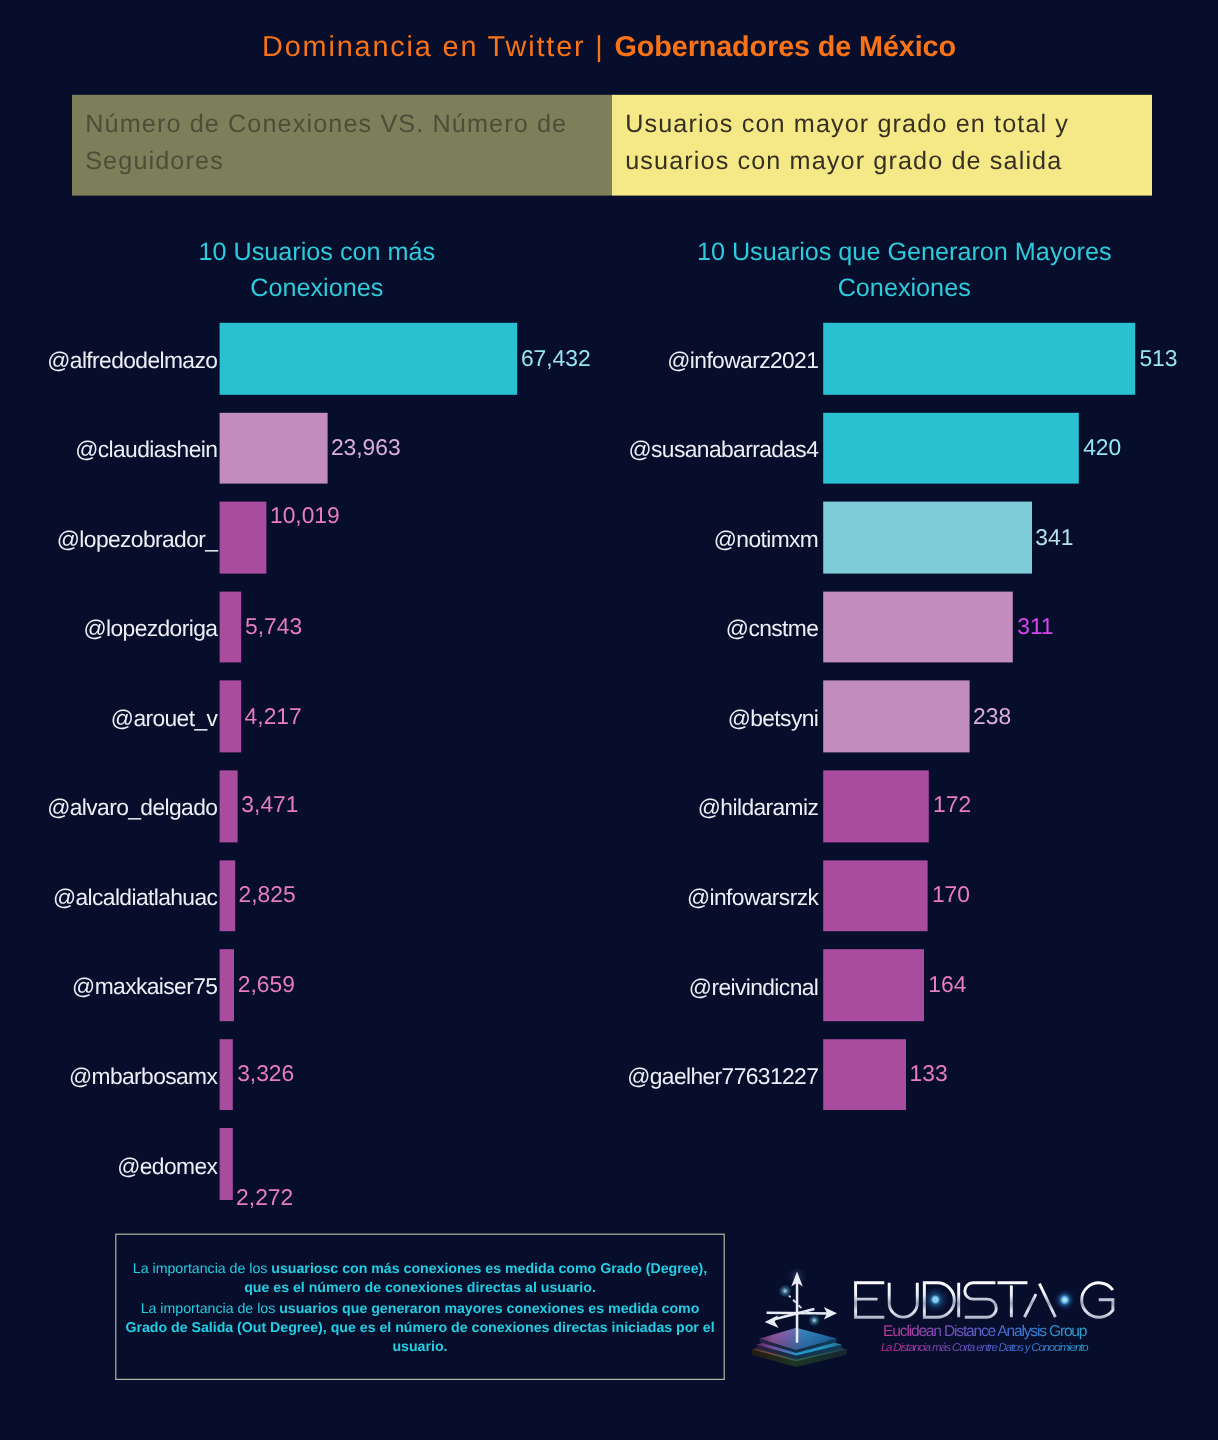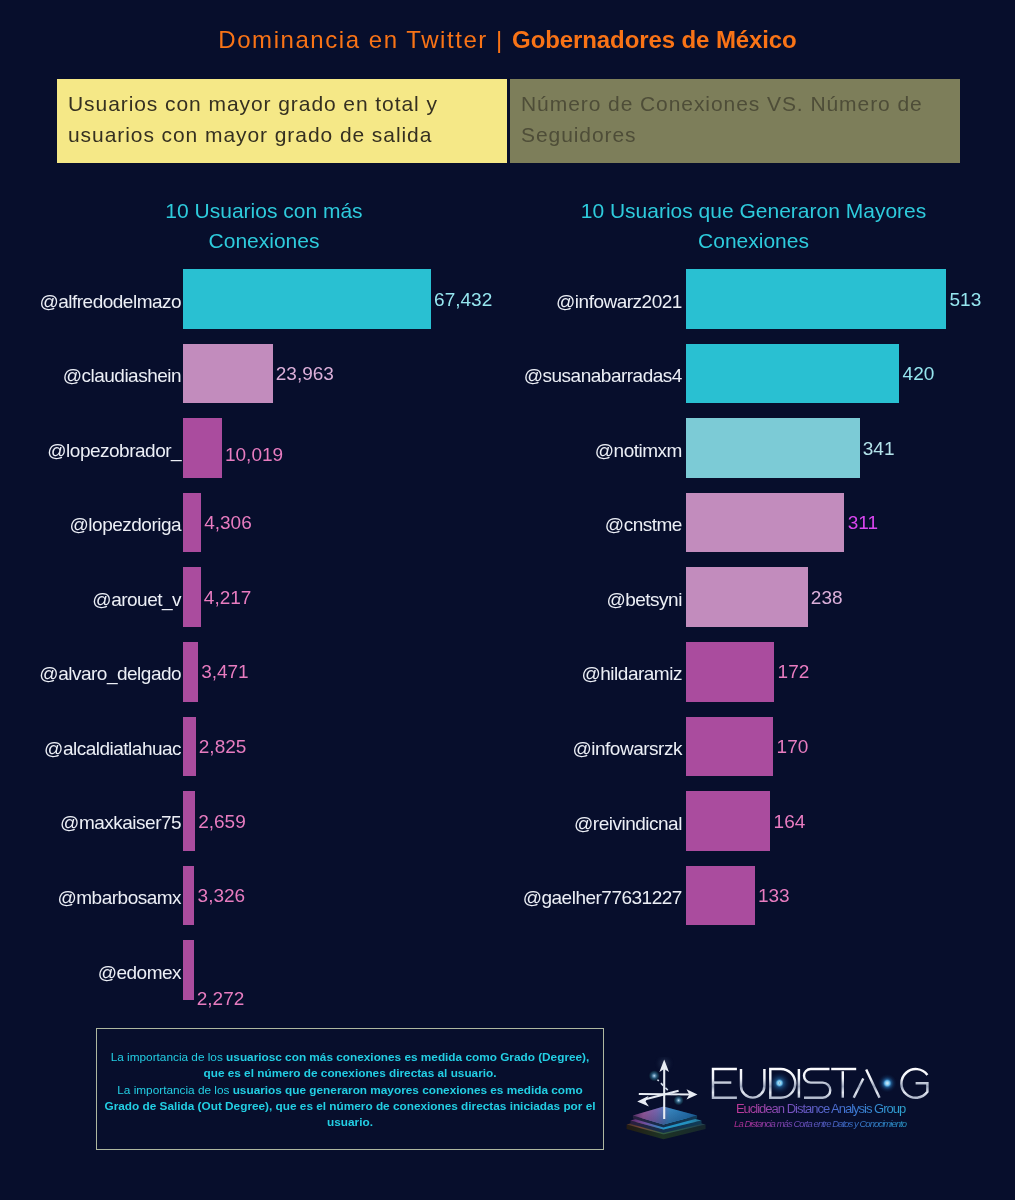--- a/index.html
+++ b/index.html
@@ -59,46 +59,46 @@
 </head>
 <body>
 
 <div class="page">
 
   <div class="title">
     <span class="t-light">Dominancia en Twitter | </span><span class="t-bold">Gobernadores de México</span>
   </div>
 
   <div class="tabs">
+    <div class="tab tab-inactive">Número de Conexiones VS. Número de Seguidores</div>
     <div class="tab tab-active">Usuarios con mayor grado en total y usuarios con mayor grado de salida</div>
-    <div class="tab tab-inactive">Número de Conexiones VS. Número de Seguidores</div>
   </div>
 
   <div class="chart chart-left">
     <div class="chart-title">10 Usuarios con más Conexiones</div>
     <div class="rows">
         <div class="row">
           <div class="cat" style="width: 181.1px; top: 22.5px;">@alfredodelmazo</div>
           <div class="bar" style="left: 183.4px; width: 247.5px; background: rgb(41, 192, 210);"></div>
           <div class="val" style="left: 434.1px; top: 20.5px; color: rgb(150, 230, 239);">67,432</div>
         </div>
         <div class="row">
           <div class="cat" style="width: 181.1px; top: 22.5px;">@claudiashein</div>
           <div class="bar" style="left: 183.4px; width: 89.1777px; background: rgb(194, 140, 189);"></div>
           <div class="val" style="left: 275.778px; top: 20.5px; color: rgb(219, 175, 217);">23,963</div>
         </div>
         <div class="row">
           <div class="cat" style="width: 181.1px; top: 22.5px;">@lopezobrador_</div>
           <div class="bar" style="left: 183.4px; width: 38.3911px; background: rgb(170, 76, 158);"></div>
-          <div class="val" style="left: 224.991px; top: 27px; color: rgb(232, 124, 192);">10,019</div>
+          <div class="val" style="left: 224.991px; top: 3px; color: rgb(232, 124, 192);">10,019</div>
         </div>
         <div class="row">
           <div class="cat" style="width: 181.1px; top: 22.5px;">@lopezdoriga</div>
           <div class="bar" style="left: 183.4px; width: 17.5833px; background: rgb(170, 76, 158);"></div>
-          <div class="val" style="left: 204.183px; top: 20.5px; color: rgb(232, 124, 192);">4,306</div>
+          <div class="val" style="left: 204.183px; top: 20.5px; color: rgb(232, 124, 192);">5,743</div>
         </div>
         <div class="row">
           <div class="cat" style="width: 181.1px; top: 22.5px;">@arouet_v</div>
           <div class="bar" style="left: 183.4px; width: 17.2591px; background: rgb(170, 76, 158);"></div>
           <div class="val" style="left: 203.859px; top: 20.5px; color: rgb(232, 124, 192);">4,217</div>
         </div>
         <div class="row">
           <div class="cat" style="width: 181.1px; top: 22.5px;">@alvaro_delgado</div>
           <div class="bar" style="left: 183.4px; width: 14.542px; background: rgb(170, 76, 158);"></div>
           <div class="val" style="left: 201.142px; top: 20.5px; color: rgb(232, 124, 192);">3,471</div>

